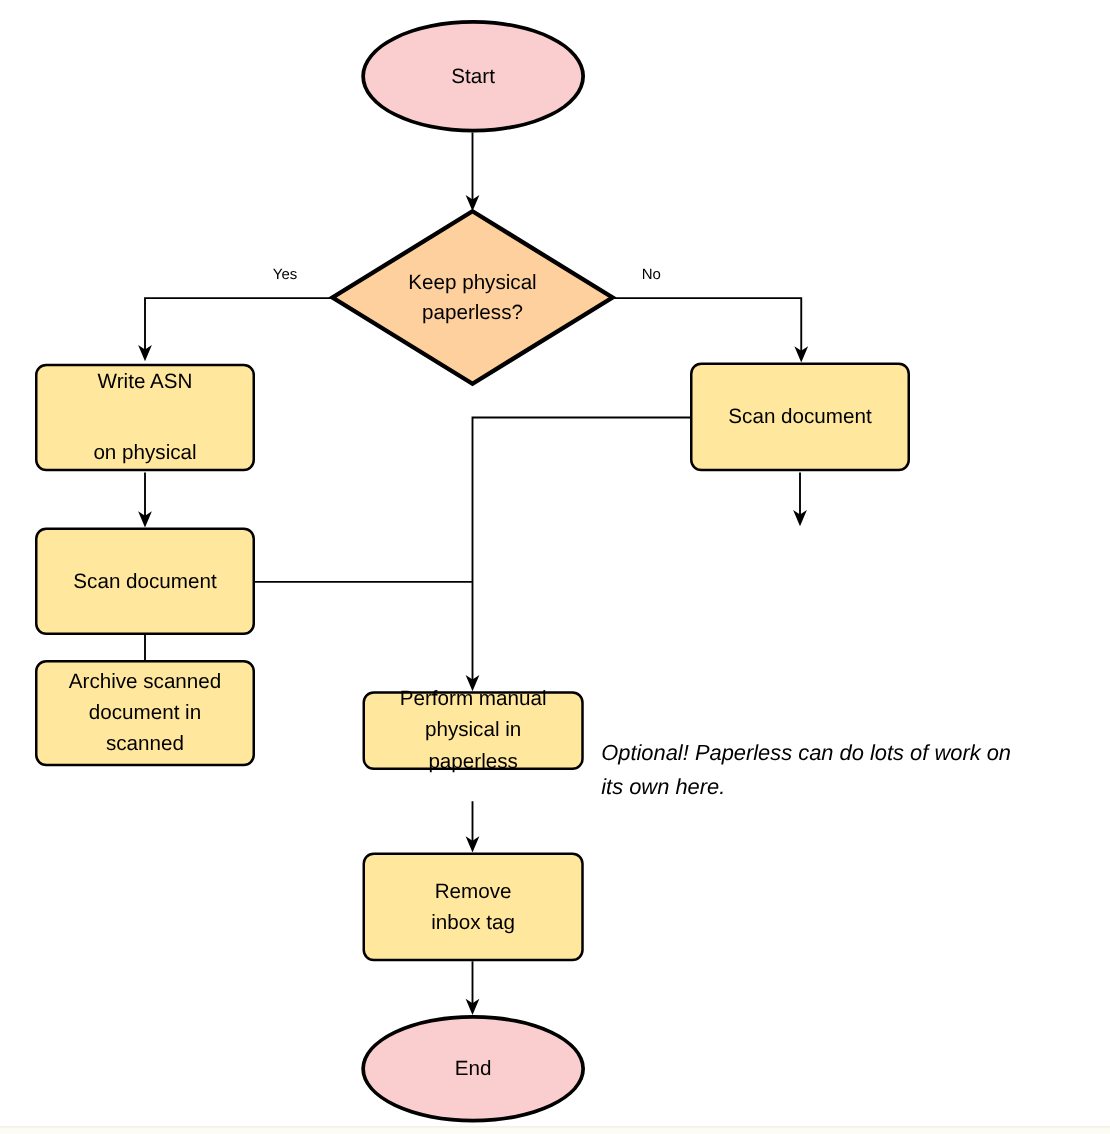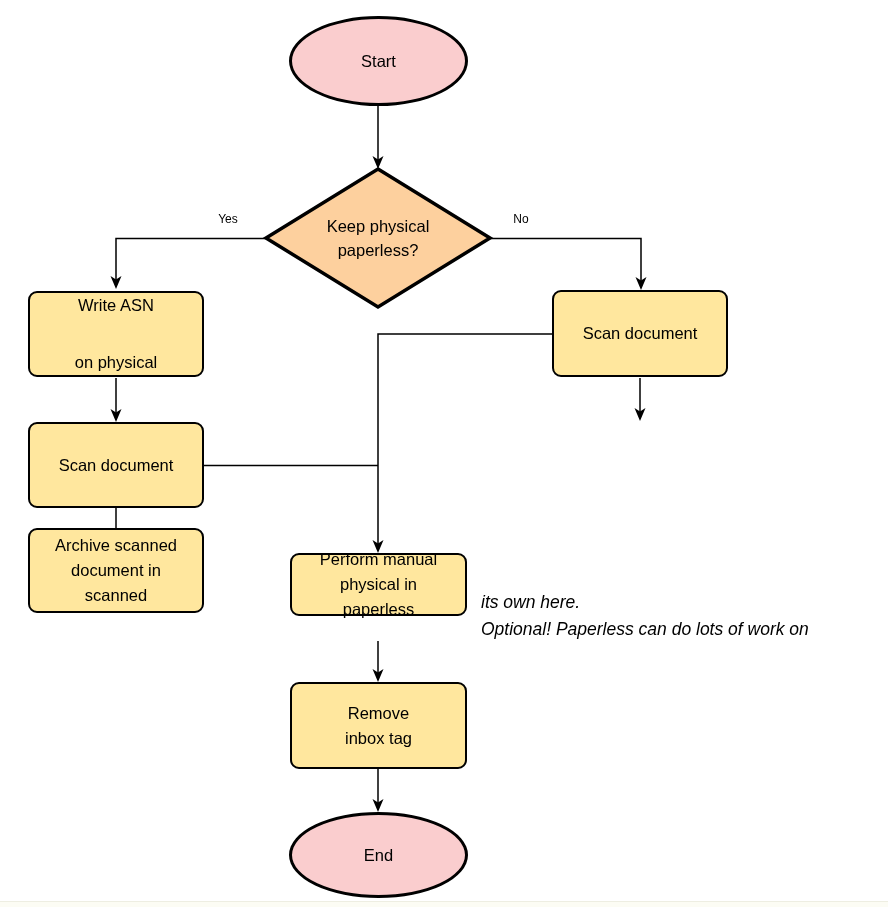--- a/index.html
+++ b/index.html
@@ -143,22 +143,22 @@
   </div>
 
 
   <div class="node process" style="left:290px; top:553px; width:177px; height:63px;">
     <span class="ln">Perform manual</span>
     <span class="ln">physical in</span>
     <span class="ln">paperless</span>
   </div>
 
   <div class="note" style="left:481px; top:589px;">
+    <span class="ln">Optional! Paperless can do lots of work on</span>
     <span class="ln">its own here.</span>
-    <span class="ln">Optional! Paperless can do lots of work on</span>
   </div>
 
   <div class="node process" style="left:290px; top:682px; width:177px; height:87px;">
     <span class="ln">Remove</span>
     <span class="ln">inbox tag</span>
   </div>
 
   <div class="node terminator" style="left:289px; top:812px; width:179px; height:86px;">
     <span class="ln">End</span>
   </div>

